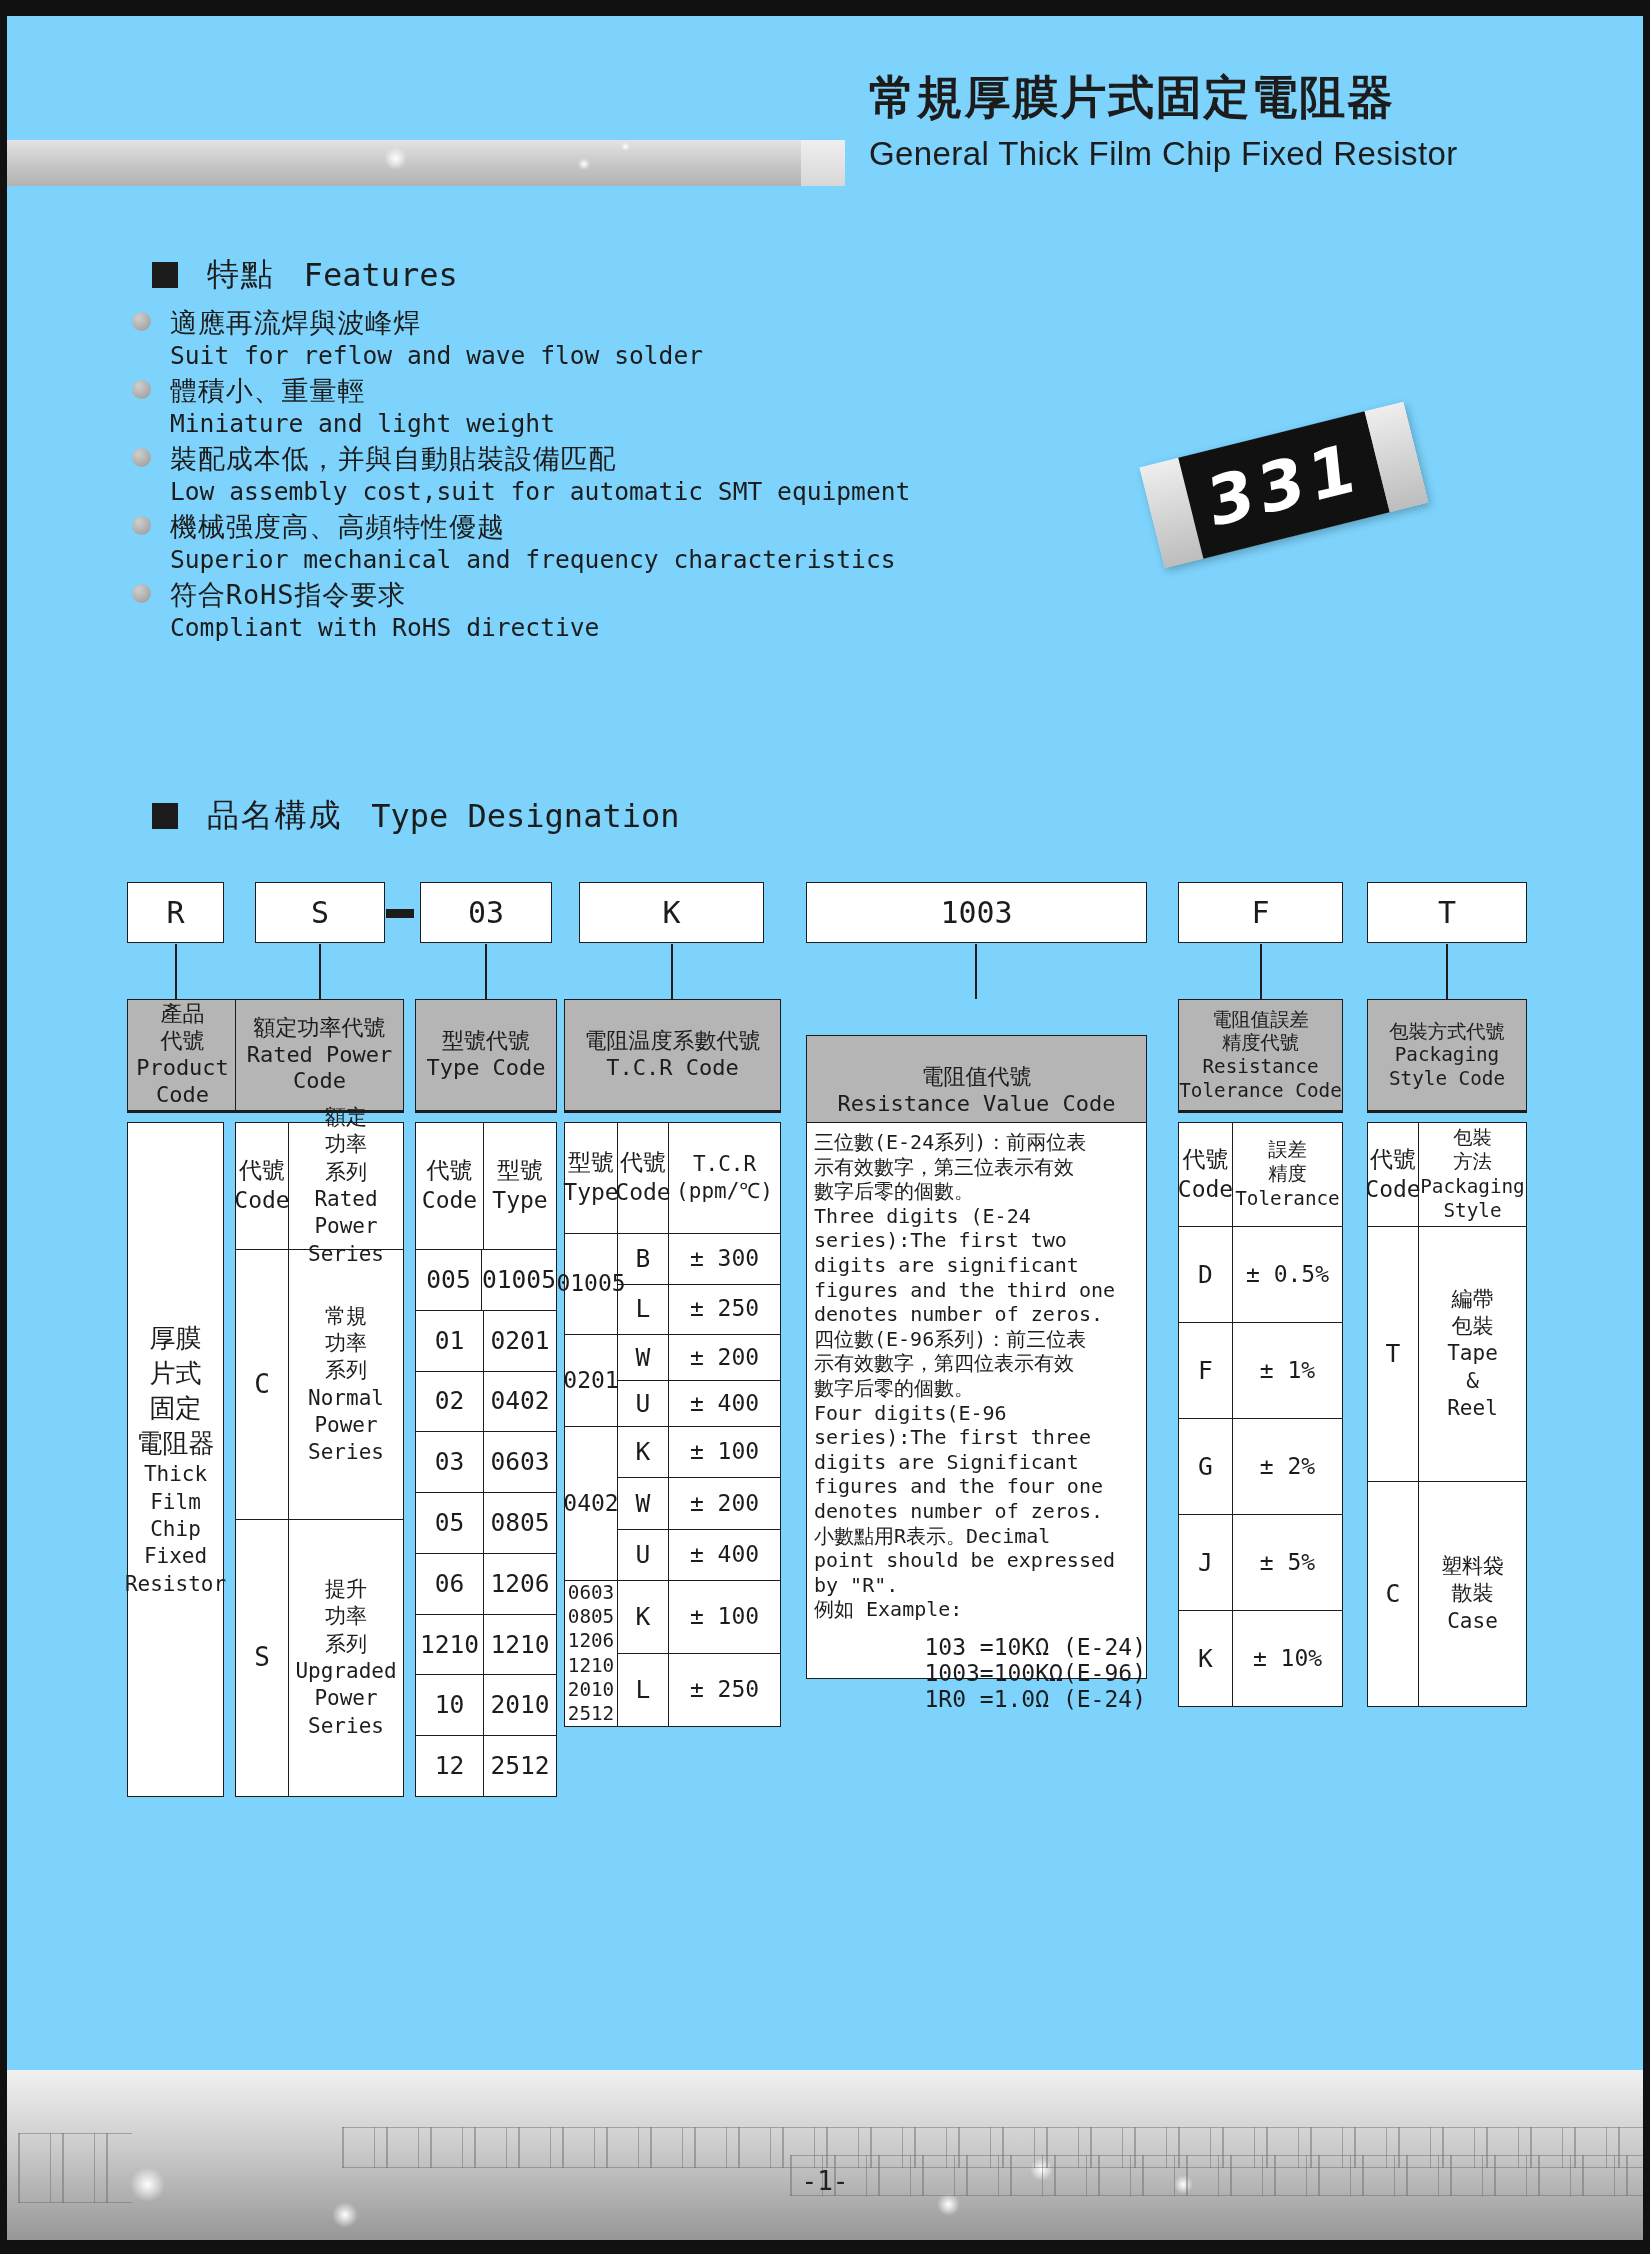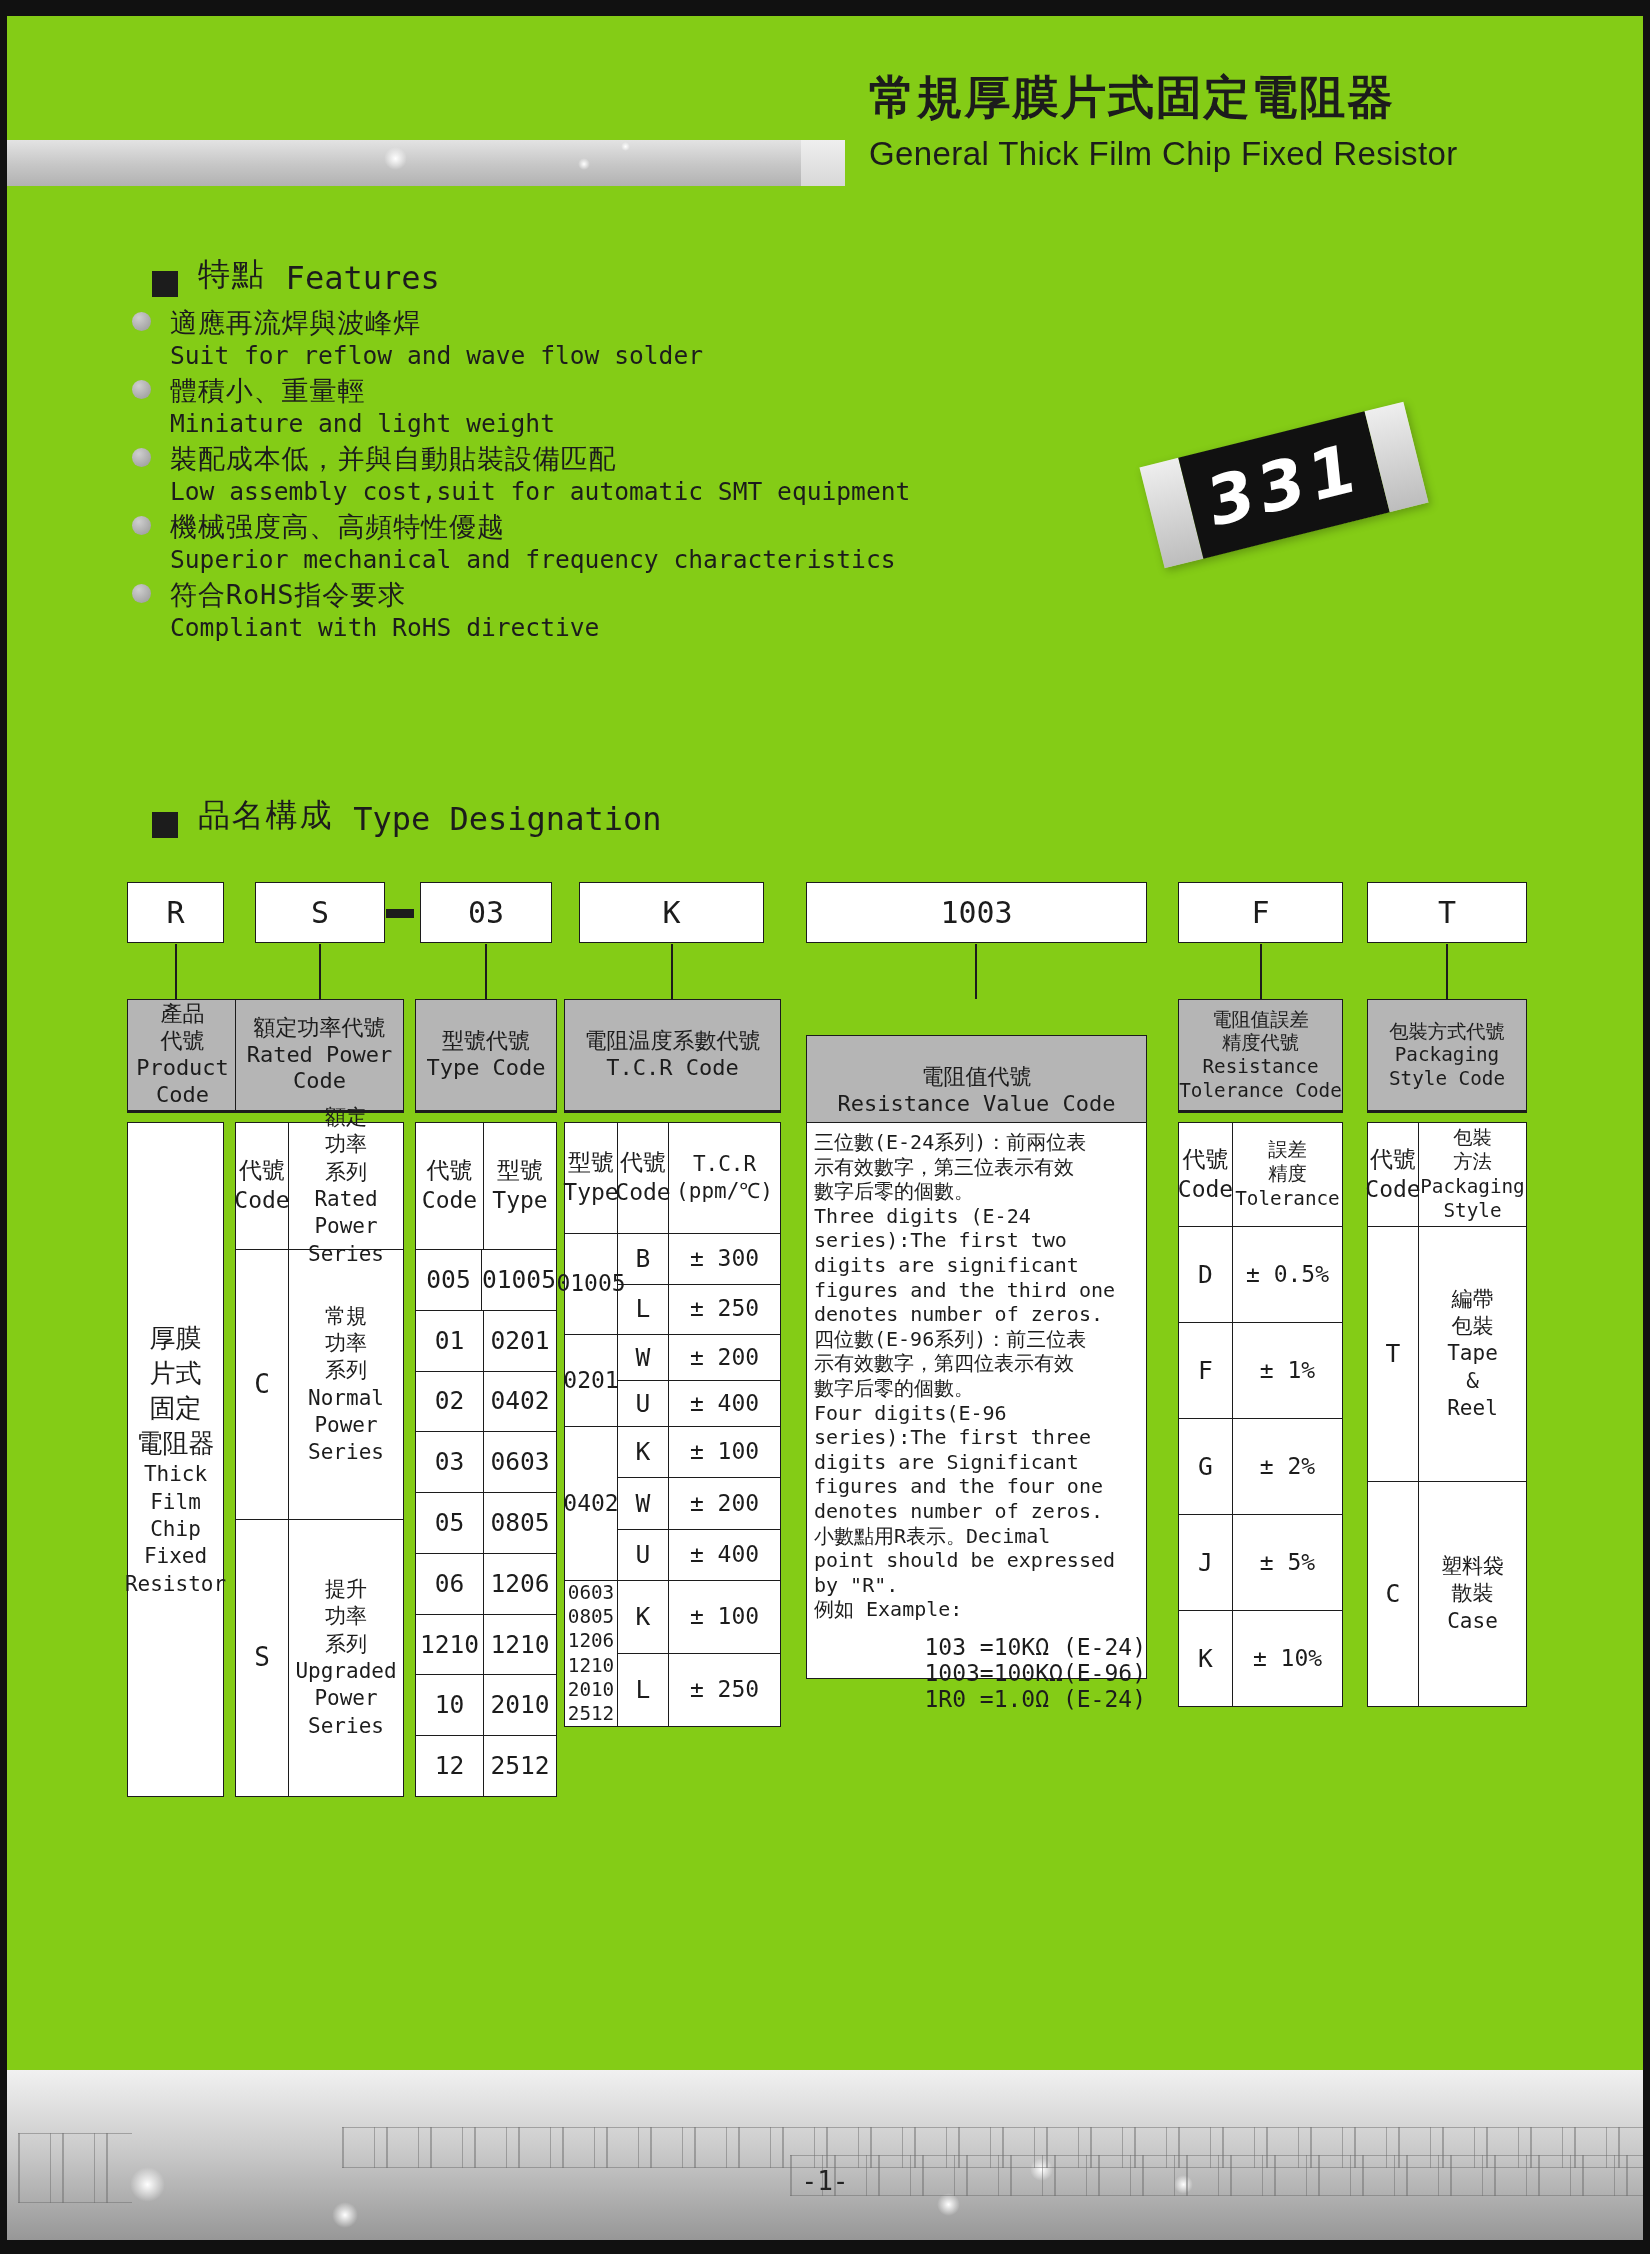--- a/index.html
+++ b/index.html
@@ -1,34 +1,34 @@
 <!DOCTYPE html>
 <html style="font-size:14px"><head>
 <meta charset="utf-8">
 <style>
   html,body{margin:0;padding:0;background:#444;}
-  .page{position:relative;width:1650px;height:2254px;background:#84cc16;overflow:hidden;
+  .page{position:relative;width:1650px;height:2254px;background:#7dd3fc;overflow:hidden;
         font-family:"DejaVu Sans Mono", monospace;color:#1c1c1c;}
   .abs{position:absolute;box-sizing:border-box;}
   [data-bind]{white-space:pre-line;}
 
   
   .bar{position:absolute;background:#111;}
 
   
   .band{background:linear-gradient(to bottom,#e3e3e3 0%,#c6c6c6 55%,#b2b2b2 100%);}
   .band2{background:linear-gradient(to bottom,#efefef,#d8d8d8);}
   .spark{position:absolute;border-radius:50%;background:radial-gradient(circle,#ffffff 0%,rgba(255,255,255,0) 70%);}
 
   
   .title-zh{font-family:"DejaVu Sans",sans-serif;font-weight:900;font-size:46px;letter-spacing:1.8px;line-height:1.1;}
   .title-en{font-family:"Liberation Sans",sans-serif;font-size:33px;font-weight:500;letter-spacing:0.4px;}
 
   
-  .sec-head{display:flex;align-items:flex-end;gap:20px;font-size:32px;padding-left:25px;}
+  .sec-head{display:flex;align-items:center;gap:29px;font-size:32px;padding-left:25px;}
   .sec-sq{width:26px;height:26px;background:#1c1c1c;flex:0 0 auto;}
   .sec-zh{letter-spacing:1.8px;}
 
   
   .feat{position:relative;height:68px;}
   .bullet{position:absolute;left:1.8px;top:7px;width:19.3px;height:19.3px;border-radius:50%;
           background:radial-gradient(circle at 35% 30%,#cFcFcF,#969696);}
   .fzh{margin-left:40px;font-size:27px;line-height:35px;letter-spacing:0.9px;}
   .fen{margin-left:40px;font-size:24.6px;line-height:32px;}
 

